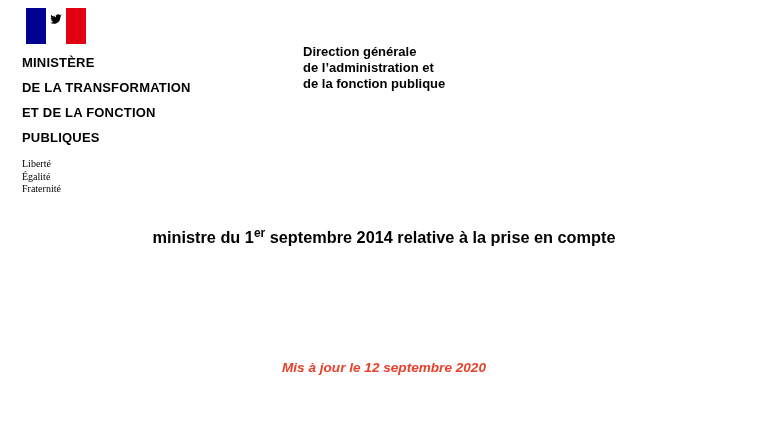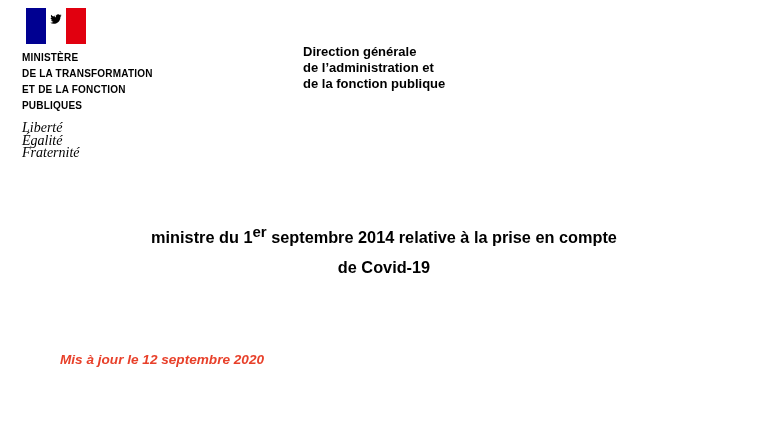--- a/index.html
+++ b/index.html
@@ -39,35 +39,34 @@
 
   .flag {
     width: 60px;
     height: 36px;
     display: block;
     margin-left: 4px;
     margin-bottom: 6px;
   }
 
   .ministry-title {
-    font-size: 10px;
-    line-height: 16px;
+    font-size: 13px;
+    line-height: 25px;
     font-weight: bold;
     letter-spacing: 0.2px;
     text-transform: uppercase;
     color: #000000;
     white-space: pre-line;
     margin: 0;
   }
 
   .devise {
     margin-top: 8px;
     font-family: "Liberation Serif", serif;
-    font-style: italic;
-    font-size: 14px;
+    font-size: 10px;
     line-height: 12.6px;
     color: #000000;
     white-space: pre-line;
   }
 
   .dga-block {
     position: absolute;
     left: 303px;
     top: 44px;
     width: 250px;
@@ -85,30 +84,31 @@
     left: 60px;
     width: 648px;
     text-align: center;
     font-size: 16.3px;
     line-height: 30px;
     font-weight: bold;
     color: #000000;
   }
 
   .doc-title sup {
-    font-size: 15px;
+    font-size: 12px;
     vertical-align: super;
     line-height: 0;
   }
 
   .update-line {
     position: absolute;
-    top: 352px;
+    top: 360px;
     left: 60px;
     width: 648px;
+    text-align: center;
     font-size: 13.6px;
     font-weight: bold;
     font-style: italic;
     color: #e8402a;
   }
 </style>
 </head>
 <body>
 
 <div class="page">
@@ -135,18 +135,17 @@
 Fraternité</div>
     </div>
 
     <div class="dga-block">Direction générale
 de l’administration et
 de la fonction publique</div>
   </div>
 
   <div class="doc-title">
     <div><span>ministre du 1</span><sup>er</sup><span> septembre 2014 relative à la prise en compte</span></div>
-    <div>de Covid-19</div>
   </div>
 
   <div class="update-line">Mis à jour le 12 septembre 2020</div>
 
 </div>
 
 </body></html>

